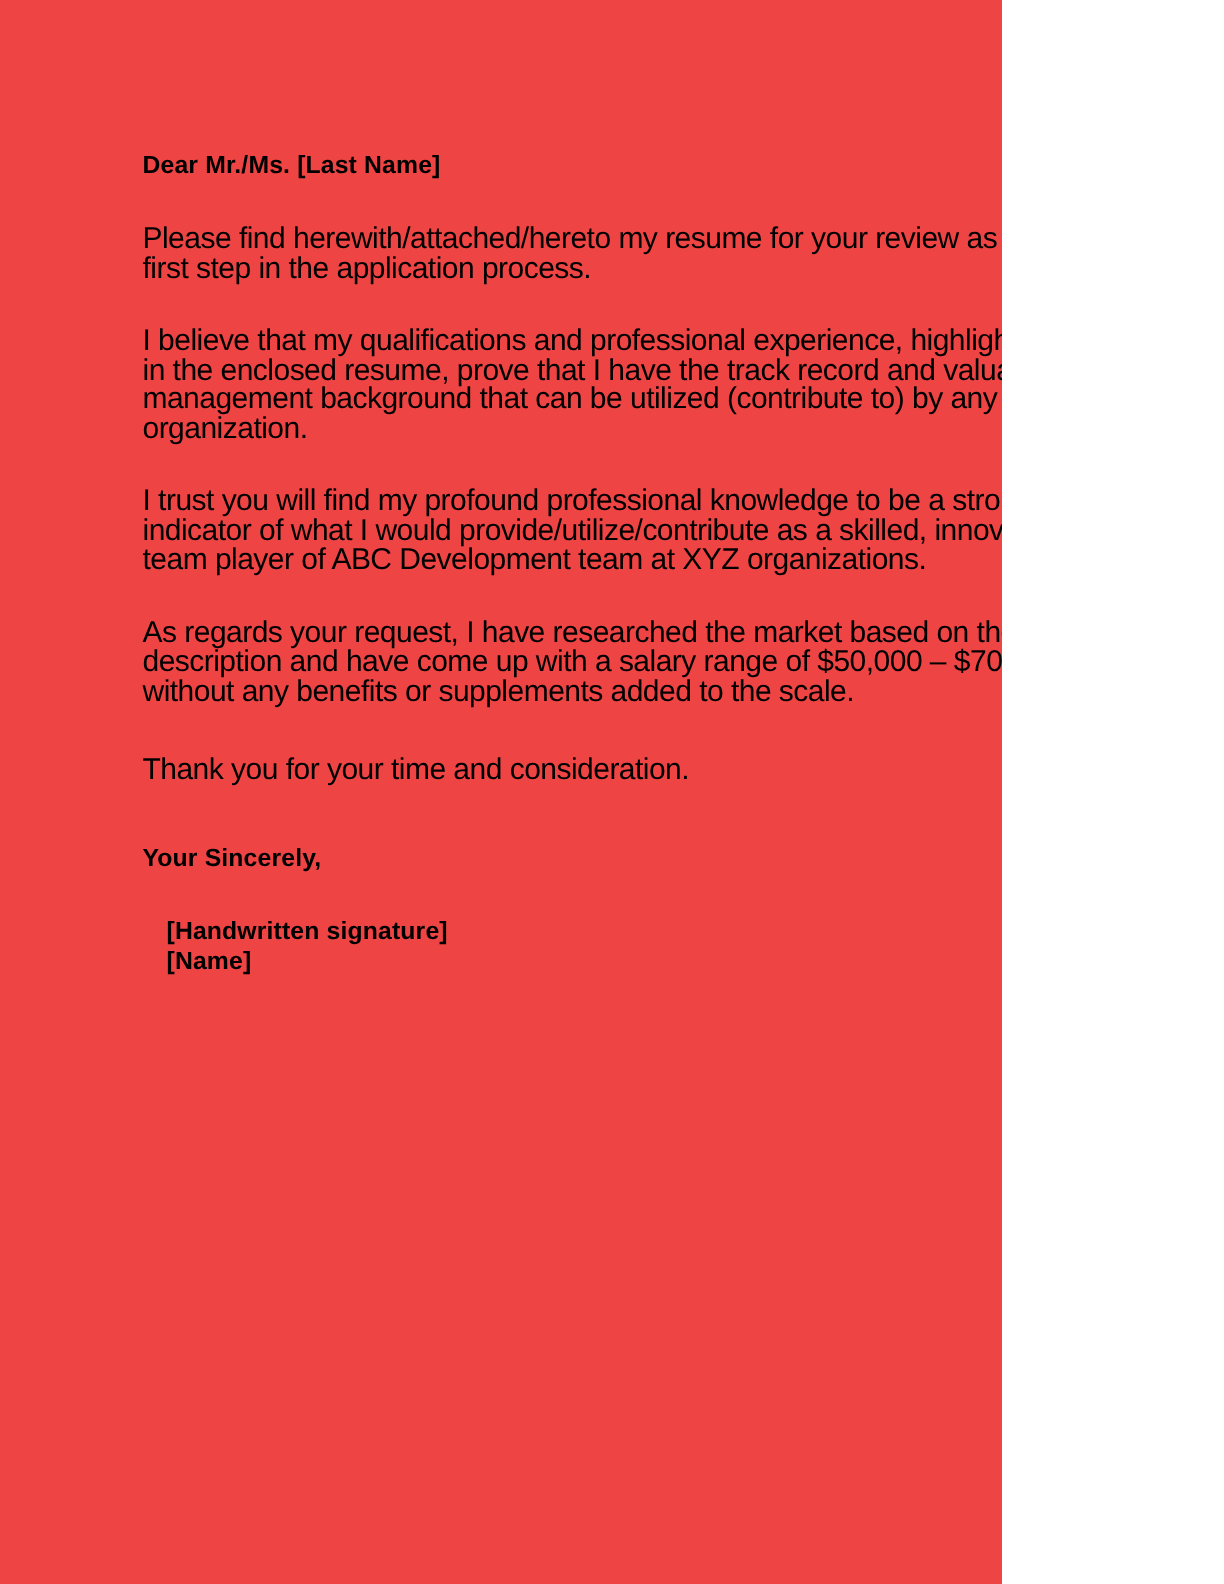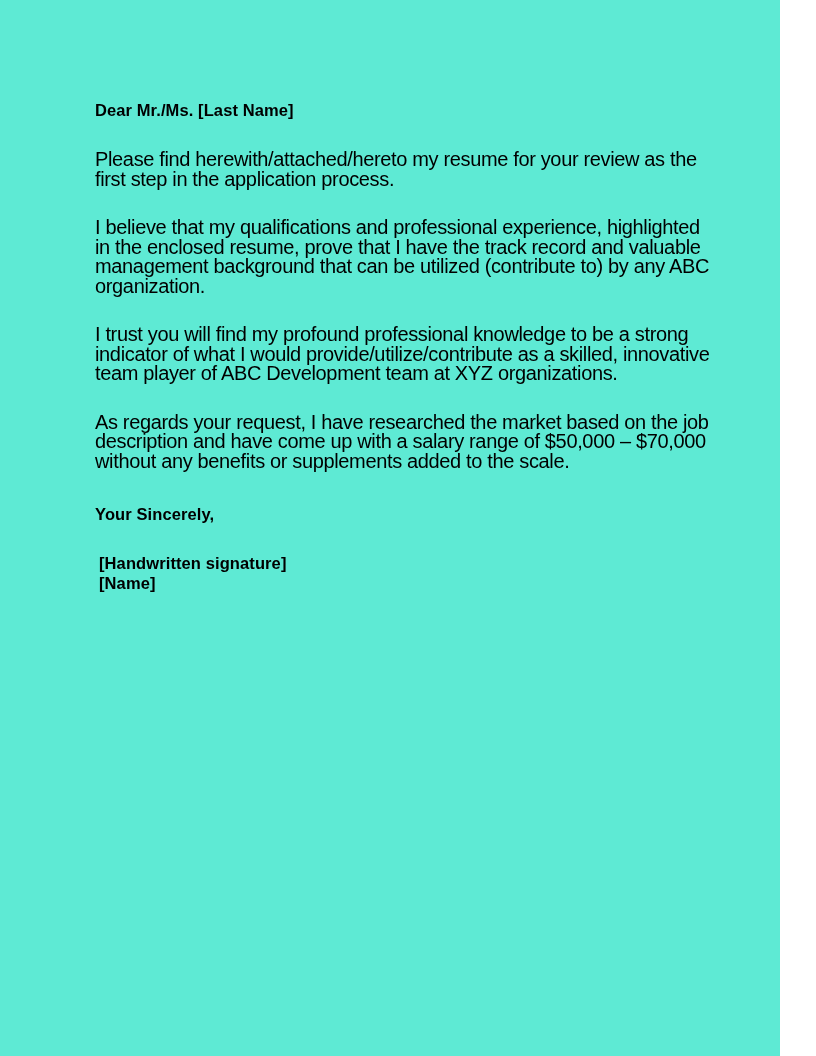--- a/index.html
+++ b/index.html
@@ -2,23 +2,23 @@
 <html><head>
 <meta charset="utf-8">
 <style>
   html, body {
     margin: 0;
     padding: 0;
     background: #ffffff;
   }
   .page {
     position: relative;
-    width: 780px;
+    width: 668px;
     height: 1056px;
-    background: #5eead4;
+    background: #ef4444;
     overflow: hidden;
     font-family: "Liberation Sans", sans-serif;
     color: #000000;
   }
   .letter {
     position: absolute;
     left: 95px;
     top: 100px;
     width: 622px;
   }
@@ -57,21 +57,21 @@
   .salary-para {
     margin-bottom: 33px;
   }
   .thanks-para {
     margin-bottom: 38px;
   }
   .closing {
     margin: 0 0 29px 0;
   }
   .sig-block {
-    margin: 4px;
+    margin: 16px;
   }
   .sig-line {
     line-height: 20px;
   }
 </style>
 </head>
 <body>
 
 <div class="page">
   <div class="letter">
@@ -81,20 +81,21 @@
     <p class="body-para">Please find herewith/attached/hereto my resume for your review as the first step in the application process.</p>
 
     <p class="body-para">I believe that my qualifications and professional experience, highlighted in the enclosed resume, prove that I have the track record and valuable management background that can be utilized (contribute to) by any ABC organization.</p>
 
     <p class="body-para">I trust you will find my profound professional knowledge to be a strong indicator of what I would provide/utilize/contribute as a skilled, innovative team player of ABC Development team at XYZ organizations.</p>
 
 
 
     <p class="body-para salary-para">As regards your request, I have researched the market based on the job description and have come up with a salary range of $50,000 – $70,000 without any benefits or supplements added to the scale.</p>
 
+    <p class="body-para thanks-para">Thank you for your time and consideration.</p>
 
     <p class="closing">Your Sincerely,</p>
 
     <div class="sig-block">
       <div class="sig-line">[Handwritten signature]</div>
       <div class="sig-line">[Name]</div>
     </div>
 
   </div>
 </div>

